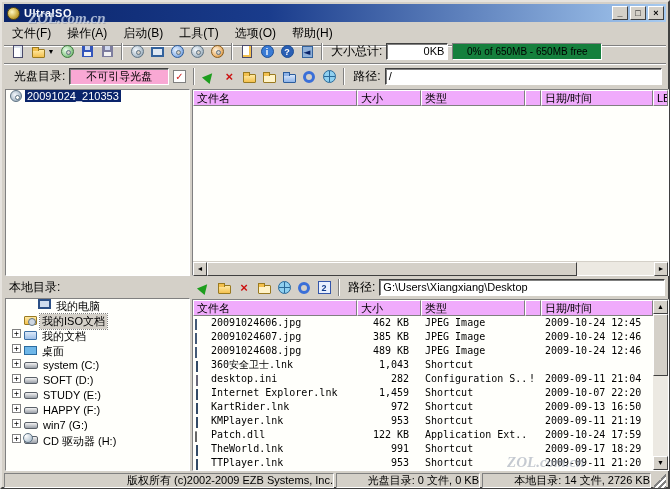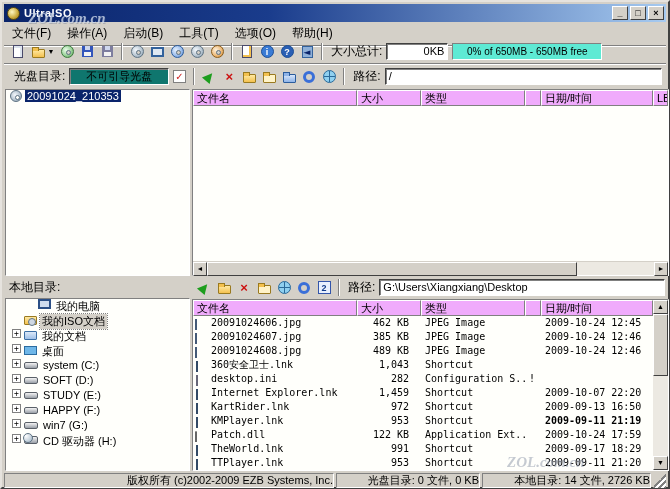--- a/index.html
+++ b/index.html
@@ -23,23 +23,23 @@
   
   .toolbar{position:absolute;top:38px;left:2px;width:662px;height:24px;display:flex;align-items:center;
     border-bottom:1px solid #808080;box-shadow:0 1px 0 #fff;padding-left:4px}
   .tbi{width:20px;height:19px;display:flex;align-items:center;justify-content:center;flex:0 0 auto}
   .tsep{width:2px;height:17px;border-left:1px solid #808080;border-right:1px solid #fff;margin:0 4px;flex:0 0 auto}
   .lbl{font-size:12px;padding:0 4px;white-space:nowrap}
   .field{background:#fff;border:1px solid;border-color:#404040 #fff #fff #404040;
     box-shadow:inset 1px 1px 0 #808080;height:17px;line-height:15px;padding:0 3px;font-size:11px;overflow:hidden;white-space:nowrap}
   .size-field{width:62px;text-align:right}
   .capacity{width:150px;height:17px;border:1px solid;border-color:#808080 #fff #fff #808080;
-    background:#5eead4;text-align:center;font-size:10px;line-height:15px;margin-left:4px;white-space:nowrap}
+    background:#15803d;text-align:center;font-size:10px;line-height:15px;margin-left:4px;white-space:nowrap}
   .discbar{position:absolute;top:63px;left:2px;width:662px;height:23px;display:flex;align-items:center;padding-left:6px}
-  .boot-field{width:100px;background:#0f766e;text-align:center}
+  .boot-field{width:100px;background:#f9a8d4;text-align:center}
   .path-field{flex:1;margin-right:4px}
   
   .pane{position:absolute;background:#fffffb;border:1px solid;border-color:#808080 #fff #fff #808080}
   #discTreePane{top:87px;left:3px;width:185px;height:187px}
   #discFilePane{top:87px;left:190px;width:477px;height:187px}
   #localLabelBar{position:absolute;top:276px;left:3px;width:185px;height:19px;display:flex;align-items:center;font-size:12px;padding-left:4px}
   #localToolbar{position:absolute;top:275px;left:190px;width:477px;height:21px;display:flex;align-items:center;padding-left:2px}
   #localTreePane{top:296px;left:3px;width:185px;height:173px;overflow:hidden}
   #localFilePane{top:297px;left:190px;width:477px;height:172px;overflow:hidden}
   .hdr{display:flex;height:16px}
@@ -391,20 +391,21 @@
           <div class="fc txt" style="width: 16px;"></div>
         </div>
         <div class="frow">
           <div class="fc name" style="width: 164px;">
             <div class="fic"><span class="f-ini"></span></div>
             <span>desktop.ini</span>
           </div>
           <div class="fc num" style="width: 64px;">282</div>
           <div class="fc txt" style="width: 104px;">Configuration S...</div>
           <div class="fc txt" style="width: 16px;">!</div>
+          <div class="fc txt" style="width: 112px;">2009-09-11 21:04</div>
         </div>
         <div class="frow">
           <div class="fc name" style="width: 164px;">
             <div class="fic"><span class="f-lnk"></span></div>
             <span>Internet Explorer.lnk</span>
           </div>
           <div class="fc num" style="width: 64px;">1,459</div>
           <div class="fc txt" style="width: 104px;">Shortcut</div>
           <div class="fc txt" style="width: 16px;"></div>
           <div class="fc txt" style="width: 112px;">2009-10-07 22:20</div>
@@ -420,21 +421,21 @@
           <div class="fc txt" style="width: 112px;">2009-09-13 16:50</div>
         </div>
         <div class="frow">
           <div class="fc name" style="width: 164px;">
             <div class="fic"><span class="f-lnk"></span></div>
             <span>KMPlayer.lnk</span>
           </div>
           <div class="fc num" style="width: 64px;">953</div>
           <div class="fc txt" style="width: 104px;">Shortcut</div>
           <div class="fc txt" style="width: 16px;"></div>
-          <div class="fc txt" style="width: 112px; font-weight: bold;">2009-09-11 21:19</div>
+          <div class="fc txt" style="width: 112px;">2009-09-11 21:19</div>
         </div>
         <div class="frow">
           <div class="fc name" style="width: 164px;">
             <div class="fic"><span class="f-dll"></span></div>
             <span>Patch.dll</span>
           </div>
           <div class="fc num" style="width: 64px;">122 KB</div>
           <div class="fc txt" style="width: 104px;">Application Ext...</div>
           <div class="fc txt" style="width: 16px;"></div>
           <div class="fc txt" style="width: 112px;">2009-10-24 17:59</div>

